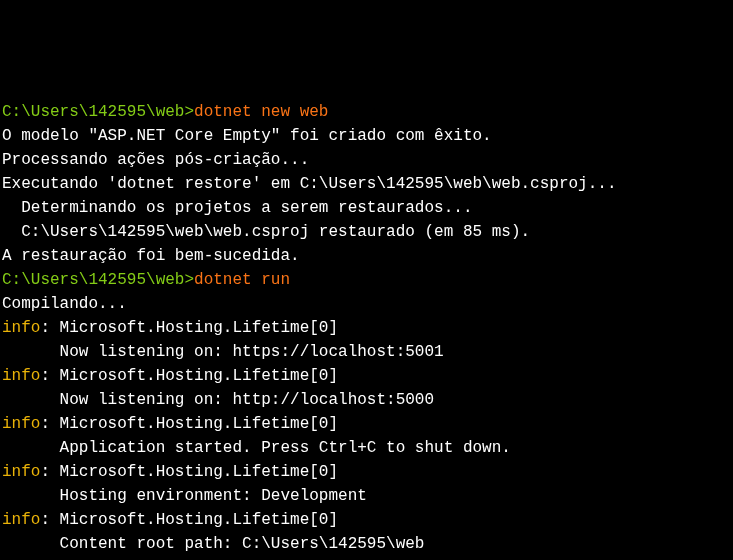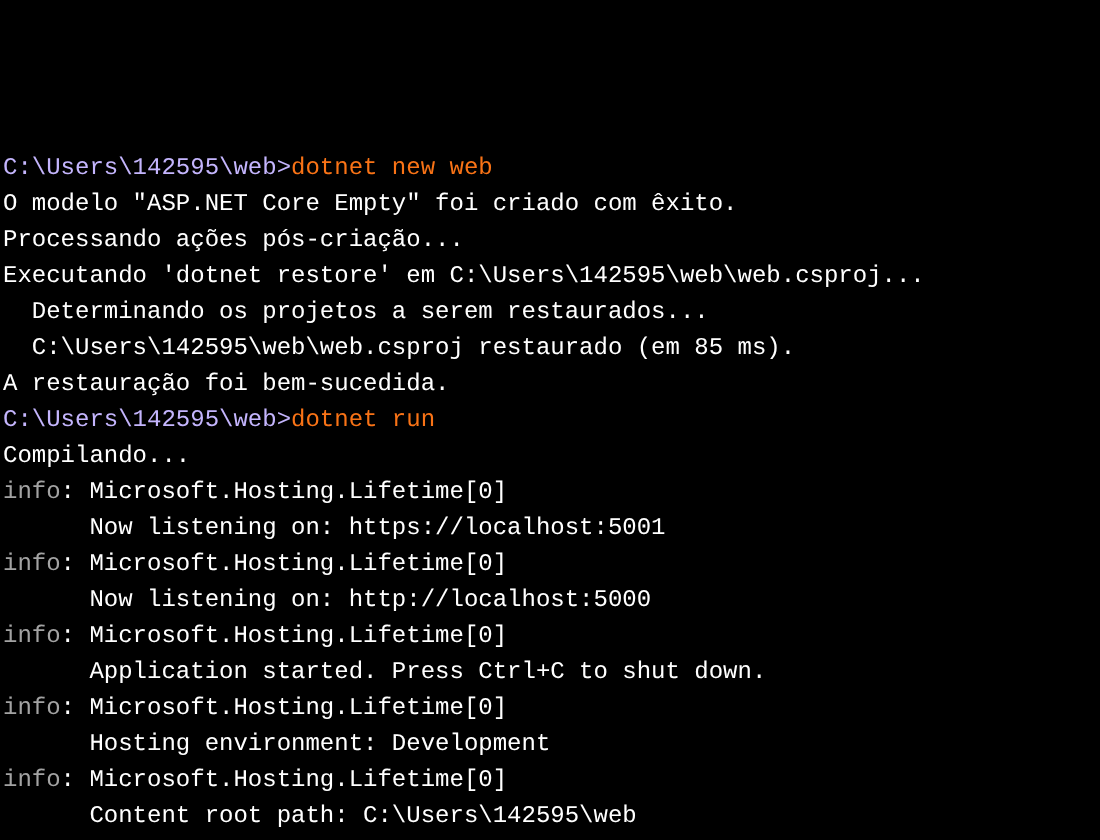--- a/index.html
+++ b/index.html
@@ -16,28 +16,28 @@
       padding: 4px 2px;
       width: 733px;
       height: 560px;
       overflow: hidden;
       white-space: pre;
     }
     .line {
       display: block;
     }
     .prompt {
-      color: #c4b5fd;
+      color: #84cc16;
       font-family: Liberation Mono, monospace;
     }
     .command {
       color: #f97316;
     }
     .info-label {
-      color: #a3a3a3;
+      color: #eab308;
     }
     .white {
       color: #ffffff;
     }
   </style>
 </head>
 <body>
 
 
 

